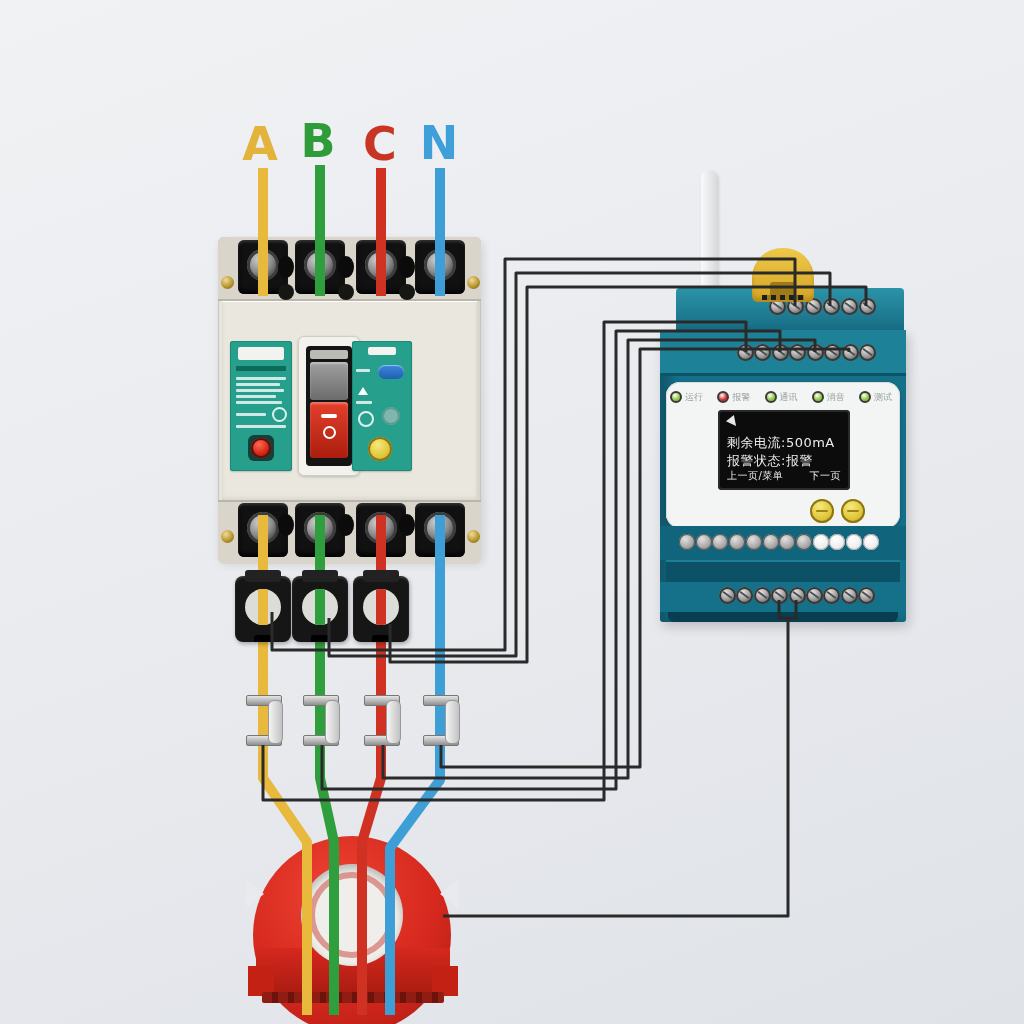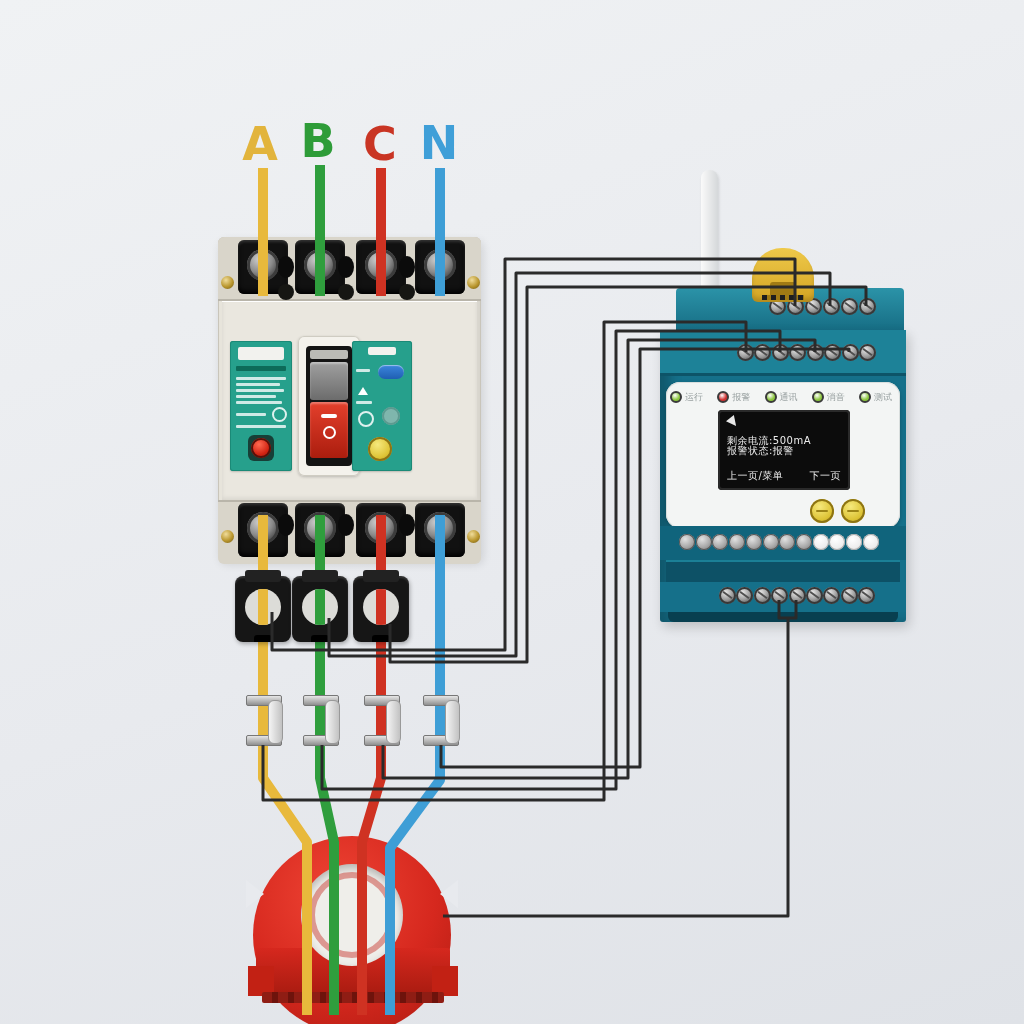--- a/index.html
+++ b/index.html
@@ -91,21 +91,21 @@
   .screw::after{content:"";position:absolute;left:3px;right:3px;top:7px;height:2px;background:#4f4f4f;transform:rotate(36deg);}
   .rivet{width:16px;height:16px;border-radius:50%;flex:0 0 auto;
          background:radial-gradient(circle at 38% 32%, #e2e2e2, #a8a8a8 55%, #6a6a6a);box-shadow:inset 0 0 0 1px #555;}
   .rivet.light{background:radial-gradient(circle at 40% 32%, #ffffff, #eeeeee 60%, #c2c2c2);box-shadow:inset 0 0 0 1px #aaa;}
   #led-row{left:670px;top:389px;width:222px;height:16px;display:flex;justify-content:space-between;z-index:4;}
   .led-item{display:flex;align-items:center;gap:3px;}
   .led-dot{width:12px;height:12px;border-radius:50%;border:2px solid #3a3a3a;box-sizing:border-box;flex:0 0 auto;}
   .led-label{font-size:9px;color:#98a0a0;letter-spacing:0px;white-space:nowrap;}
   .screen{left:718px;top:410px;width:132px;height:80px;background:#0c0c0c;border-radius:4px;z-index:4;
           box-shadow:inset 0 0 0 2px #2a2a2a;color:#ececec;}
-  .scr-line{position:absolute;left:9px;font-size:10px;letter-spacing:.5px;white-space:nowrap;}
+  .scr-line{position:absolute;left:9px;font-size:13px;letter-spacing:.5px;white-space:nowrap;}
   .scr-cursor{position:absolute;left:10px;top:7px;width:0;height:0;border-left:5px solid transparent;
               border-right:5px solid transparent;border-top:10px solid #e8e8e8;transform:rotate(-38deg);}
   .scr-nav{position:absolute;left:9px;right:9px;bottom:7px;display:flex;justify-content:space-between;
            font-size:10px;letter-spacing:.5px;white-space:nowrap;}
   .dev-btn{width:24px;height:24px;z-index:4;}
   .dev-btn::after{content:"";position:absolute;left:6px;top:11px;width:12px;height:2px;background:#9c8416;border-radius:1px;}
   .clamp-arch{left:752px;top:248px;width:62px;height:54px;z-index:4;border-radius:30px 30px 6px 6px;
               background:linear-gradient(#efc94a,#d3a423);box-shadow:inset 0 -4px 4px rgba(0,0,0,.15);}
   .clamp-slot{left:18px;top:34px;width:26px;height:16px;background:#a07a14;border-radius:3px;}
   .clamp-teeth{left:10px;top:47px;width:42px;height:5px;background:repeating-linear-gradient(90deg,#1e1e1e 0 5px,#a07a14 5px 9px);}
@@ -300,21 +300,21 @@
         <span class="led-label">消音</span>
       </div>
       <div class="led-item">
         <span class="led-dot" style="background: radial-gradient(circle at 38% 30%, rgb(255, 255, 255), rgb(140, 198, 62) 60%);"></span>
         <span class="led-label">测试</span>
       </div>
     </div>
   <div class="abs screen">
     <div class="scr-cursor"></div>
     <div class="scr-line" style="top:24px;">剩余电流:500mA</div>
-    <div class="scr-line" style="top:34px;">报警状态:报警</div>
+    <div class="scr-line" style="top:42px;">报警状态:报警</div>
     <div class="scr-nav">
       <span>上一页/菜单</span>
       <span>下一页</span>
     </div>
   </div>
   <div class="abs yellow-btn dev-btn" style="left:810px;top:499px;"></div>
   <div class="abs yellow-btn dev-btn" style="left:841px;top:499px;"></div>
   <div class="abs midband"></div>
   <div class="abs term-row" style="left:679px;top:534px;width:200px;">
       <span class="rivet"></span>

